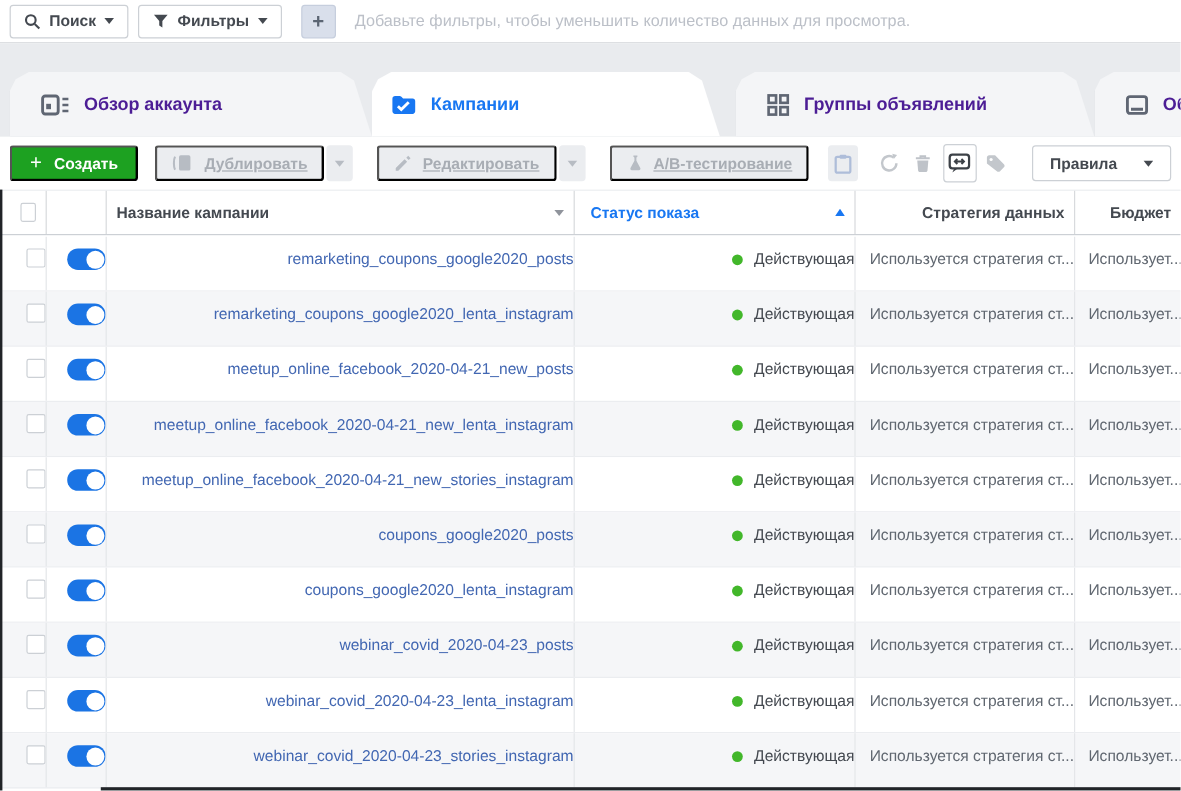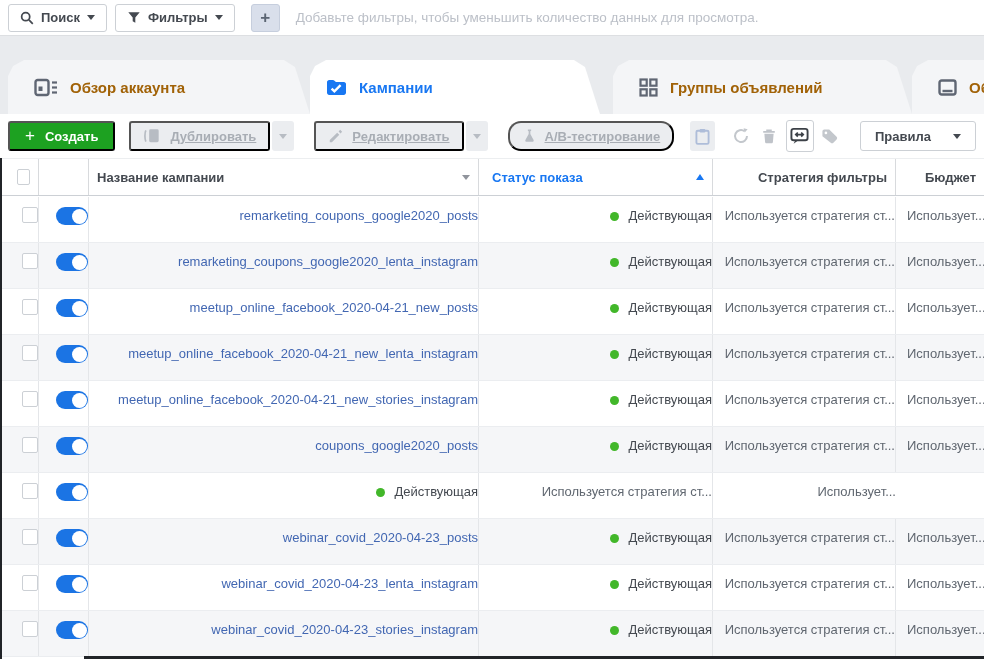--- a/index.html
+++ b/index.html
@@ -16,21 +16,21 @@
   .plus-btn { margin-left:16px; width:29px; height:28px; border:1px solid #c6cedd; border-radius:3px;
               background:#d9dfeb; color:#5b6573; font-size:17px; font-weight:bold;
               display:flex; align-items:center; justify-content:center; cursor:pointer; }
   .filter-hint { margin-left:16px; color:#bcc0c8; font-size:13.5px; }
   .caret-down { width:0; height:0; border-left:4px solid transparent; border-right:4px solid transparent;
                 border-top:5px solid #444950; display:inline-block; }
 
   
   .tabstrip { position:absolute; top:36px; left:0; right:0; height:78px; background:#e9ebee; }
   .tab { position:absolute; bottom:0; height:54px; display:flex; align-items:center; gap:12px;
-         padding-left:26px; font-size:15px; font-weight:bold; color:#a16207; cursor:pointer;
+         padding-left:26px; font-size:15px; font-weight:bold; color:#4c1d95; cursor:pointer;
          background:#f4f5f7;
          clip-path: polygon(0 100%, 0 16px, 5px 6px, 16px 0, calc(100% - 26px) 0, calc(100% - 15px) 7px, 100% 100%);
          filter: drop-shadow(0 0 1px rgba(120,125,135,.55)); }
   .tab.active { background:#fff; color:var(--accent-blue,#1877f2); }
   .tab.cut { clip-path: polygon(0 100%, 0 16px, 5px 6px, 16px 0, 100% 0, 100% 100%); }
   .tab svg { flex:none; }
   .tab-label { white-space:nowrap; }
 
   
   .toolbar { position:absolute; top:114px; left:0; right:0; height:44px; background:#fff;
@@ -167,21 +167,21 @@
     <button class="btn btn-disabled" style="margin-left:20px;">
       <svg width="16" height="16" viewBox="0 0 18 18">
         <path d="M2 13.6V16h2.4l8.3-8.3-2.4-2.4zM13.7 2.1l2.2 2.2-1.8 1.8-2.2-2.2z" fill="#b7bcc3"></path>
       </svg>
       <span>Редактировать</span>
     </button>
     <span class="seg-caret">
       <span class="caret-down"></span>
     </span>
 
-    <button class="btn btn-disabled" style="margin-left:20px;border-radius:13px;">
+    <button class="btn btn-disabled" style="margin-left:20px;">
       <svg width="15" height="16" viewBox="0 0 18 18">
         <path d="M7 1.2h4v1.4l-1 .6v3.3l3.9 7.2c.5 1-.2 2.3-1.3 2.3H5.4c-1.1 0-1.8-1.3-1.3-2.3L8 6.5V3.2l-1-.6z" fill="#b7bcc3"></path>
       </svg>
       <span>A/B-тестирование</span>
     </button>
 
     <span class="icon-btn bg" style="margin-left:16px;">
       <svg width="15" height="17" viewBox="0 0 16 18">
         <rect x="1.5" y="2.8" width="13" height="14" rx="1.5" fill="none" stroke="#aebdd9" stroke-width="2"></rect>
         <rect x="5" y="1" width="6" height="3.6" rx="1" fill="#aebdd9"></rect>
@@ -230,21 +230,21 @@
       <span>Название кампании</span>
       <span class="spacer"></span>
       <span class="caret-down hdr-caret"></span>
     </div>
     <div class="th sorted" style="padding-left:13px;">
       <span>Статус показа</span>
       <span class="spacer"></span>
       <span class="sort-asc"></span>
     </div>
     <div class="th right">
-      <span>Стратегия фильтры</span>
+      <span>Стратегия данных</span>
     </div>
     <div class="th right">
       <span>Бюджет</span>
     </div>
   </div>
 
   <div class="tbody" id="table-body">
       <div class="trow grid">
     <div class="cell c-check">
       <span class="cb"></span>
@@ -340,20 +340,23 @@
     </div>
     <div class="cell c-strategy">Используется стратегия ст...</div>
     <div class="cell c-budget">Использует...</div>
   </div>
       <div class="trow grid">
     <div class="cell c-check">
       <span class="cb"></span>
     </div>
     <div class="cell c-toggle">
       <span class="toggle"></span>
+    </div>
+    <div class="cell c-name">
+      <a class="name-link" href="#">coupons_google2020_lenta_instagram</a>
     </div>
     <div class="cell c-status">
       <span class="dot"></span><span>Действующая</span>
     </div>
     <div class="cell c-strategy">Используется стратегия ст...</div>
     <div class="cell c-budget">Использует...</div>
   </div>
       <div class="trow grid alt">
     <div class="cell c-check">
       <span class="cb"></span>

